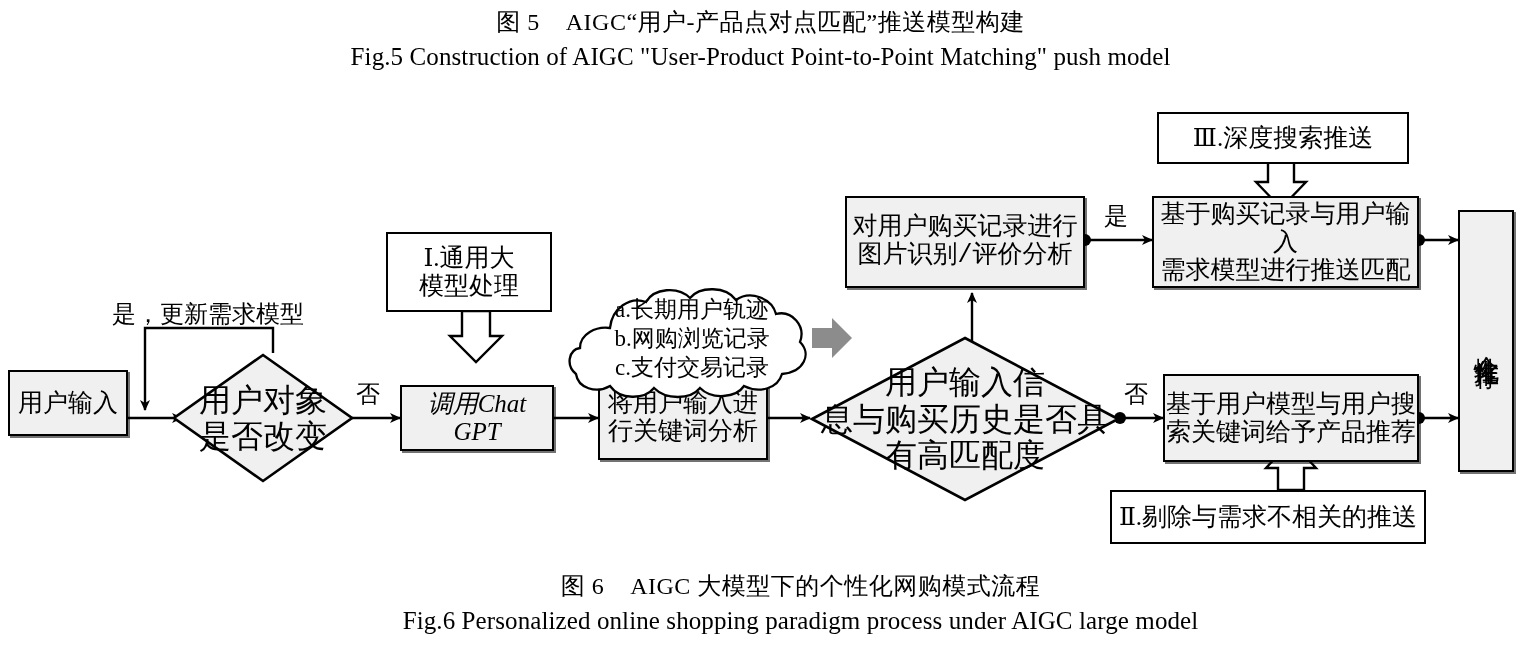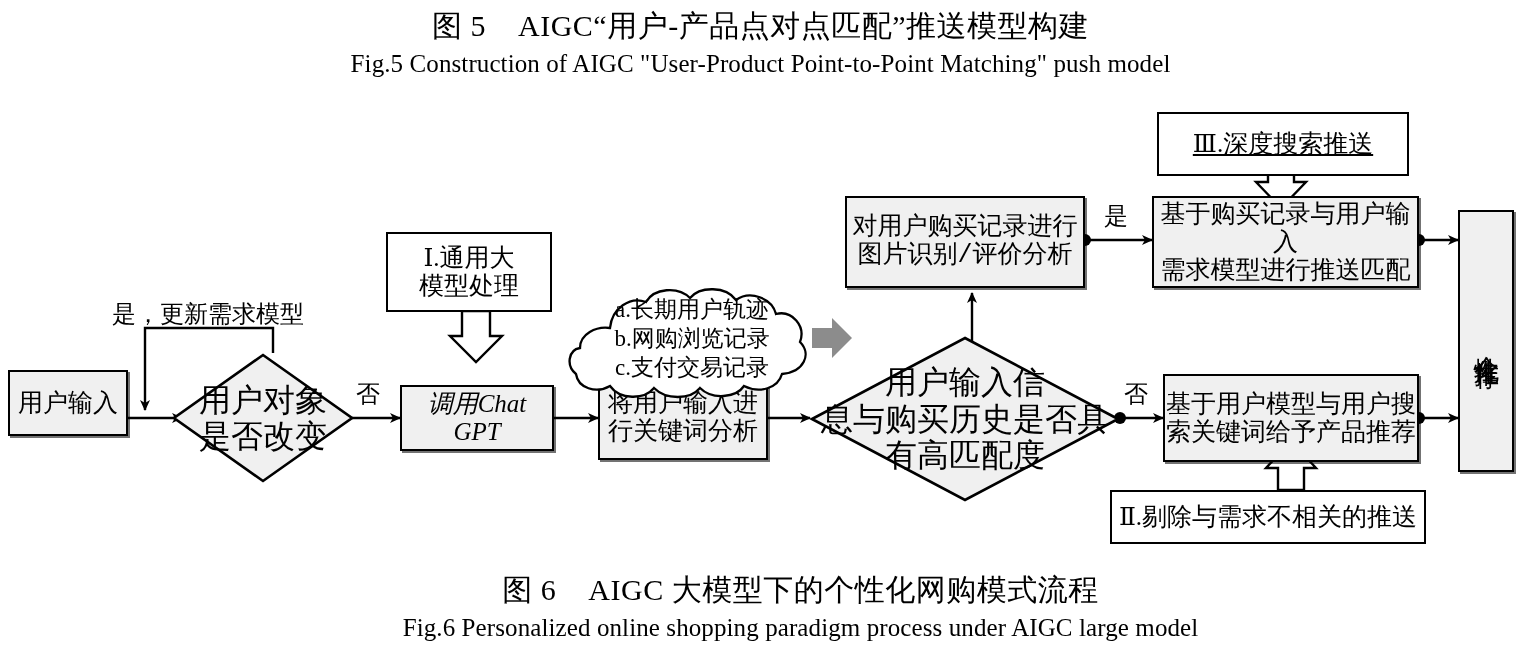--- a/index.html
+++ b/index.html
@@ -21,21 +21,21 @@
     position: absolute;
     left: 0;
     width: 1521px;
     text-align: center;
     line-height: 1.18;
   }
   #caption-top { top: 8px; }
   #caption-bottom { top: 572px; padding-left: 40px; }
 
   .cap-cn {
-    font-size: 30px;
+    font-size: 24px;
     letter-spacing: 0.5px;
     white-space: pre;
   }
   .cap-en {
     font-size: 25px;
     margin-top: 6px;
     letter-spacing: 0.1px;
   }
 
   
@@ -236,21 +236,21 @@
     <div class="cloud-text">a.长期用户轨迹
 b.网购浏览记录
 c.支付交易记录</div>
   </div>
 
   <div class="node box" id="n-purchase-analysis" style="left:845px; top:96px; width:240px; height:92px;font-family:Liberation Mono, monospace;">
     <span>对用户购买记录进行
 图片识别/评价分析</span>
   </div>
 
-  <div class="node box-plain" id="n-deep-search" style="left:1157px; top:12px; width:252px; height:64px;text-decoration:underline;">
+  <div class="node box-plain" id="n-deep-search" style="left:1157px; top:12px; width:252px; height:52px;">
     <span>Ⅲ.深度搜索推送</span>
   </div>
 
   <div class="node box" id="n-push-matching" style="left:1152px; top:96px; width:267px; height:92px;">
     <span>基于购买记录与用户输入
 需求模型进行推送匹配</span>
   </div>
 
   <div class="diamond" id="n-high-match" style="left:810px; top:236px; width:310px; height:166px;">
     <svg class="dshape" viewBox="0 0 310 166" preserveAspectRatio="none">

